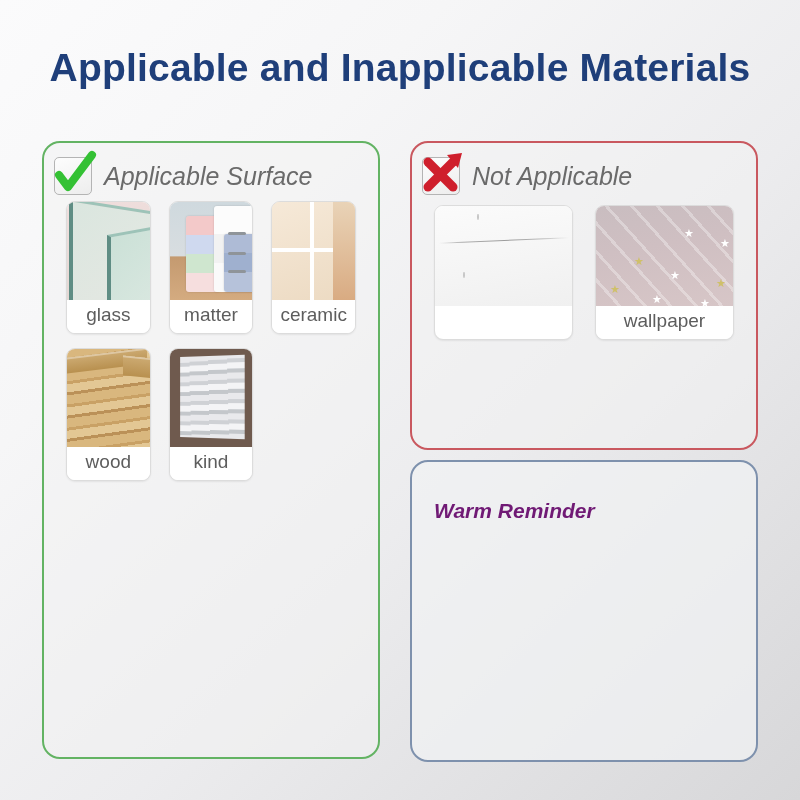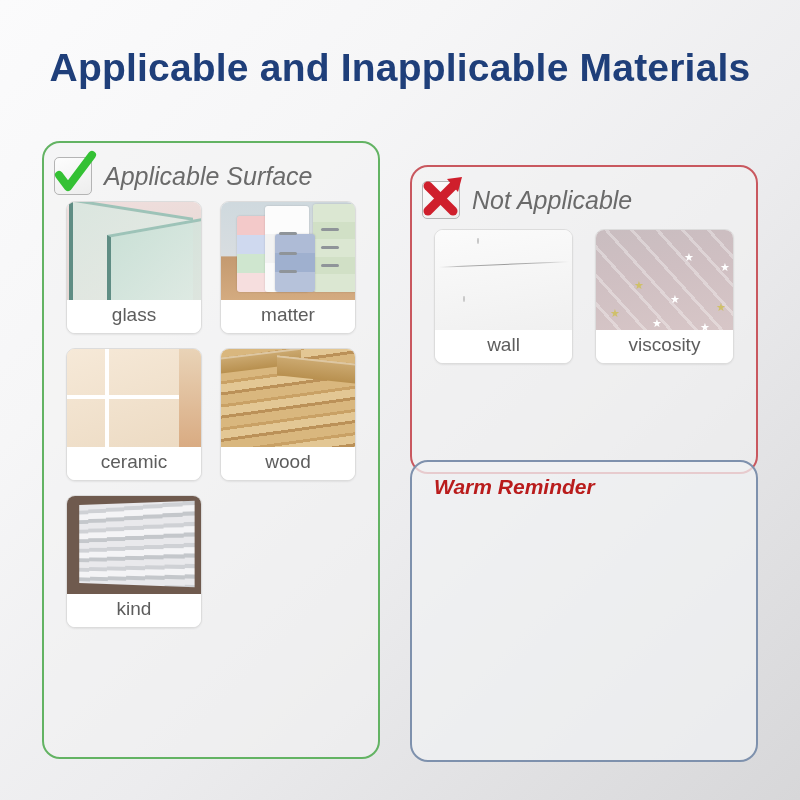--- a/index.html
+++ b/index.html
@@ -37,21 +37,20 @@
   }
   .panel-applicable {
     left: 42px;  top: 141px;
     width: 338px; height: 618px;
     border: 2px solid #63b363;
   }
   .panel-not-applicable {
     left: 410px; top: 141px;
     width: 348px; height: 309px;
     border: 2px solid #c9585f;
-    margin-top: 24px;
   }
   .panel-reminder {
     left: 410px; top: 460px;
     width: 348px; height: 302px;
     border: 2px solid #7e91ad;
     background: rgba(240,241,243,0.75);
   }
 
   
   .panel-header {
@@ -82,21 +81,21 @@
     left: -6px;
     top: -9px;
     width: 50px;
     height: 50px;
     overflow: visible;
   }
 
   
   .grid {
     display: grid;
-    grid-template-columns: 1fr 1fr;
+    grid-template-columns: 1fr 1fr 1fr;
     gap: 14px 18px;
     padding: 8px 22px 0 22px;
   }
   .grid-applicable { padding-top: 6px; }
   .grid-not { padding-top: 10px; grid-template-columns: 1fr 1fr; gap: 0 22px; }
 
   .tile {
     background: #fff;
     border: 1px solid #dcdcdc;
     border-radius: 9px;
@@ -224,22 +223,23 @@
   .art-wallpaper .star {
     position: absolute; font-size: 11px; line-height: 1; color: #fff;
   }
   .art-wallpaper .star.gold { color: #cfc06a; }
 
   
   .reminder-title {
     font-size: 21px;
     font-style: italic;
     font-weight: bold;
-    color: #b91c1c;
+    color: #701a75;
     padding: 13px 16px 0 22px;
+    margin-top: 24px;
   }
   .reminder-body {
     padding: 12px 24px 0 24px;
     font-size: 21px;
     font-style: italic;
     color: #6a6a6a;
     text-align: justify;
     text-align-last: left;
     line-height: 1.75;
     text-indent: 36px;
@@ -329,36 +329,35 @@
   </div>
 
   <div class="grid grid-not">
 
     <div class="tile">
       <div class="thumb thumb-not art-wall">
         <div class="crack"></div>
         <div class="spot" style="left:42px;top:8px"></div>
         <div class="spot" style="left:28px;top:66px"></div>
       </div>
-      <div class="tile-caption">wall</div>
     </div>
 
     <div class="tile">
       <div class="thumb thumb-not art-wallpaper">
         <div class="stripes"></div>
         <span class="star" style="left:88px;top:22px">★</span>
         <span class="star gold" style="left:38px;top:50px">★</span>
         <span class="star" style="left:74px;top:64px">★</span>
         <span class="star gold" style="left:120px;top:72px">★</span>
         <span class="star" style="left:124px;top:32px">★</span>
         <span class="star" style="left:56px;top:88px">★</span>
         <span class="star gold" style="left:14px;top:78px">★</span>
         <span class="star" style="left:104px;top:92px">★</span>
       </div>
-      <div class="tile-caption">viscosity</div>
+      <div class="tile-caption">wallpaper</div>
     </div>
 
   </div>
 </div>
 
 <div class="panel panel-reminder">
   <div class="reminder-title">Warm Reminder</div>
 </div>
 
 </body></html>

